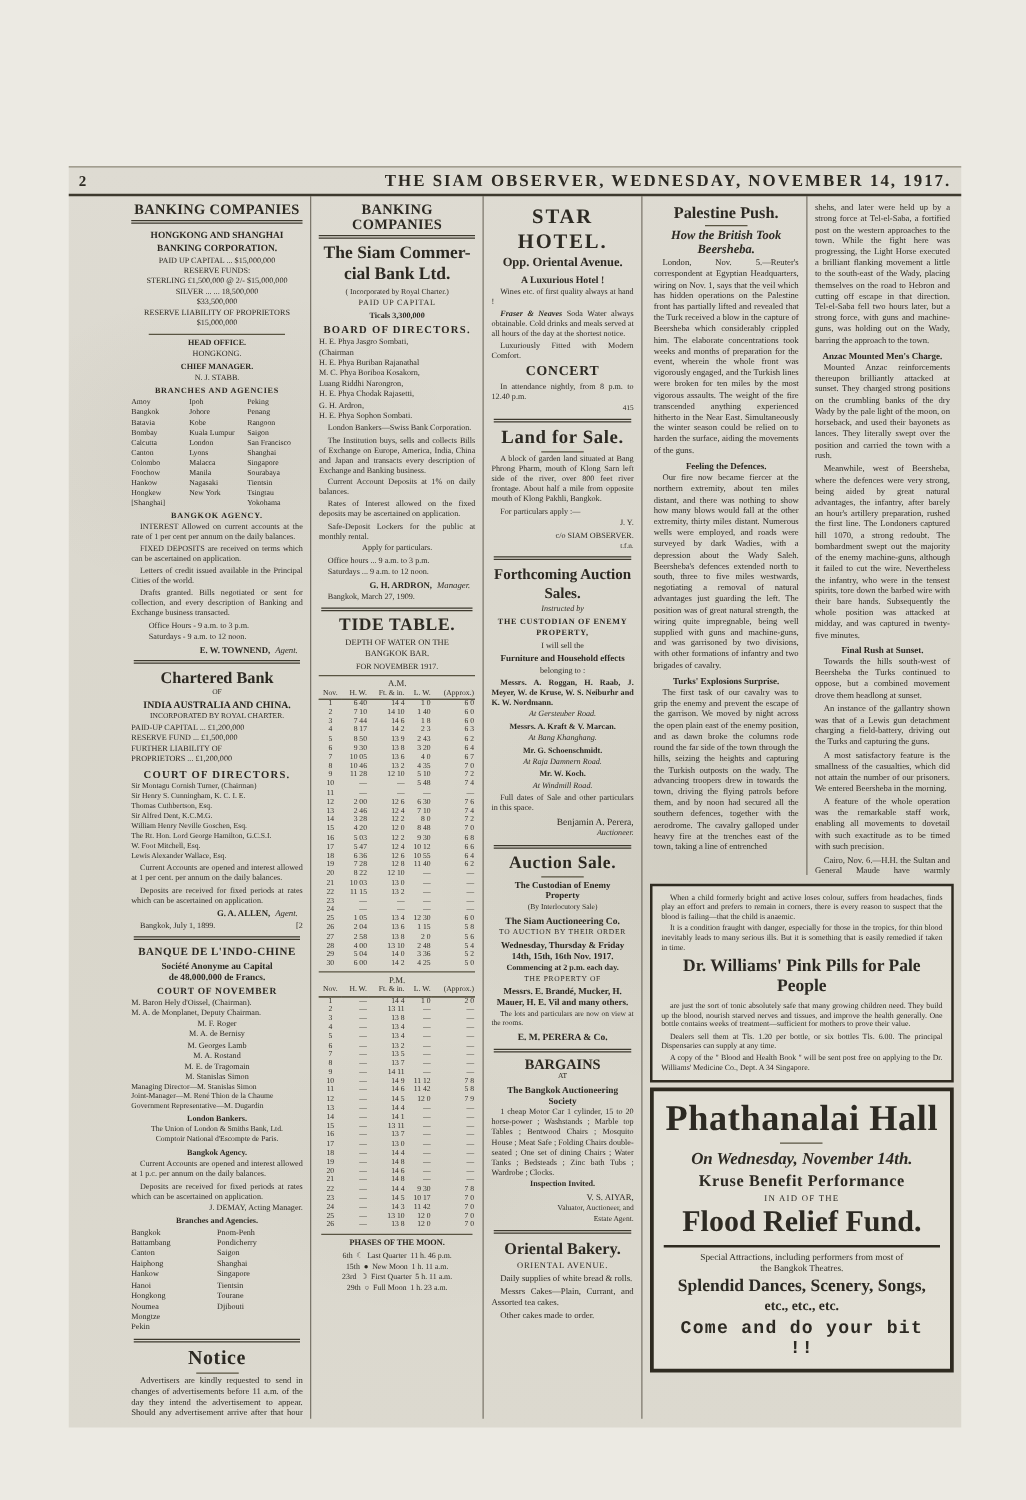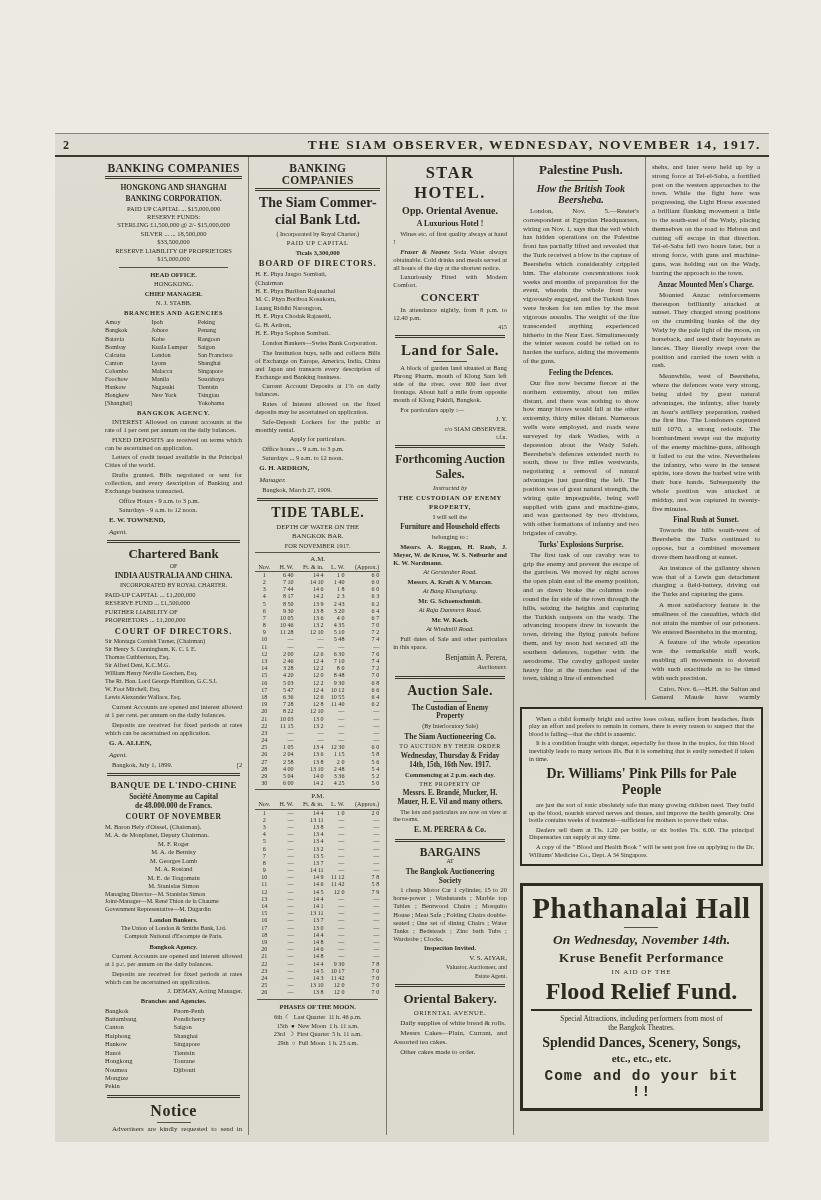--- a/index.html
+++ b/index.html
@@ -42,29 +42,29 @@
   .h-big{font-size:15px;font-weight:bold;text-align:center;letter-spacing:.5px;margin:3px 0 2px;}
   .h-star{font-size:16.5px;font-weight:bold;text-align:center;letter-spacing:1.5px;margin:2px 0;}
   .h-mid{font-size:11px;font-weight:bold;text-align:center;margin:2px 0;}
   .h-art{font-size:13px;font-weight:bold;text-align:center;margin:1px 0 2px;}
   .h-sub{font-size:10px;font-weight:bold;text-align:center;margin:1px 0 2px;font-style:italic;}
   .subhead{font-size:7.2px;font-weight:bold;text-align:center;margin:3px 0 1px;}
   .threecol{display:flex;gap:2px;font-size:6.2px;line-height:1.3;}
   .threecol div{flex:1;white-space:pre-line;}
   .twocol{display:flex;font-size:6.5px;line-height:1.3;}
   .twocol div{flex:1;white-space:pre-line;}
-  .sig{display:flex;justify-content:flex-end;gap:4px;font-size:7px;margin:2px 4px;flex-direction:column;}
+  .sig{display:flex;justify-content:flex-end;gap:4px;font-size:7px;margin:2px 4px;}
   table.tide{width:100%;border-collapse:collapse;font-size:6.1px;line-height:1.18;
     font-family:"Liberation Serif",serif;}
   table.tide td,table.tide th{padding:0 1px;text-align:right;font-weight:normal;}
   table.tide td:first-child,table.tide th:first-child{text-align:center;}
   table.tide th{border-bottom:1px solid #595442;font-size:6.1px;}
   .ampm{font-size:7px;text-align:center;margin:2px 0 1px;border-top:1px solid #595442;padding-top:2px;}
   .box{border:2px solid #2f2b21;margin:7px 3px 0;padding:4px 7px;background:rgba(238,235,226,.4);}
-  .box-hall{border-width:3px;margin-top:17px;padding:6px 8px 8px;}
+  .box-hall{border-width:3px;margin-top:4px;padding:6px 8px 8px;}
   .h-pale{font-size:19px;font-weight:bold;text-align:center;margin:1px 0 3px;}
   .h-pills{font-size:14px;font-weight:bold;text-align:center;margin:3px 0;}
   .h-hall{font-size:29px;font-weight:bold;text-align:center;letter-spacing:.5px;margin:0;}
   .h-date{font-size:13.5px;font-weight:bold;font-style:italic;text-align:center;margin:4px 0 2px;}
   .h-grand{font-size:13px;font-weight:bold;text-align:center;letter-spacing:.5px;margin:2px 0;}
   .h-aid{font-size:7px;text-align:center;letter-spacing:1px;margin:1px 0;}
   .h-flood{font-size:24px;font-weight:bold;text-align:center;margin:2px 0 3px;
     border-bottom:2px solid #2f2b21;padding-bottom:4px;}
   .h-dances{font-size:14px;font-weight:bold;text-align:center;margin:3px 0 1px;}
   .h-etc{font-size:11px;font-weight:bold;text-align:center;margin:1px 0;}

